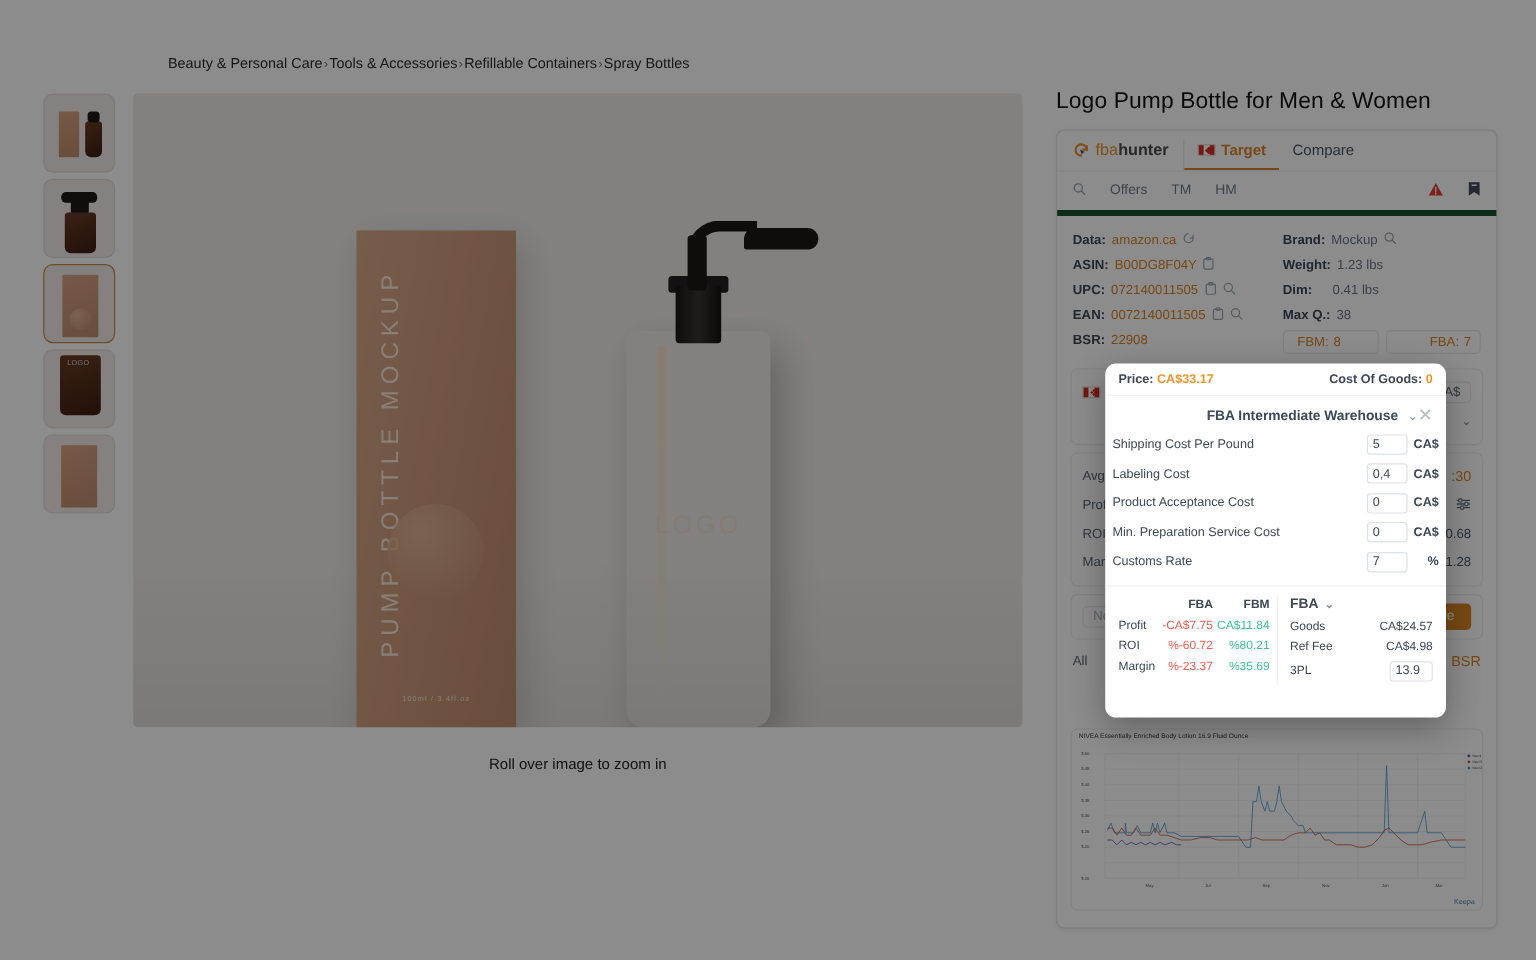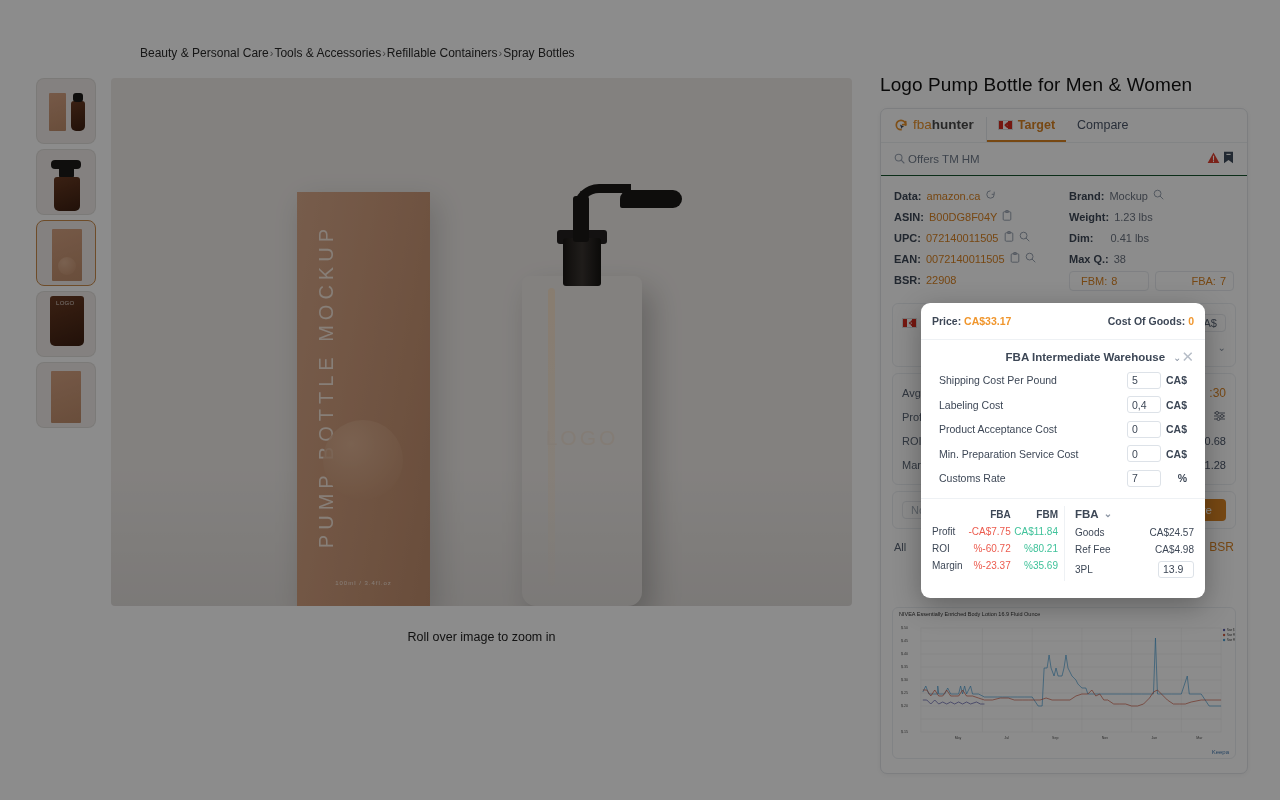--- a/index.html
+++ b/index.html
@@ -94,21 +94,21 @@
   .brand-mark svg { display:block; }
   .brand-txt { font-size:13.5px; color:#e8912a; }
   .brand-txt b { color:#4a4a4a; font-weight:700;margin-top:48px; }
   .tab { padding: 0 11px 10px 11px; font-size:12.5px; color:#4a5568; display:flex; align-items:center; gap:5px; cursor:pointer;}
   .tab.active { color:#d98324; font-weight:700; box-shadow: inset 0 -2px 0 0 #d98324; }
   .flag { width:15px; height:10px; background:#fff; border:1px solid #ddd; position:relative; display:inline-block;}
   .flag:before, .flag:after { content:""; position:absolute; top:0; bottom:0; width:4px; background:#d52b1e;}
   .flag:before{left:0;} .flag:after{right:0;}
   .flag i { position:absolute; left:5px; right:5px; top:1px; bottom:1px; color:#d52b1e; font-size:8px; font-style:normal; text-align:center; line-height:8px;}
 
-  .ext-sub { display:flex; align-items:center; gap:3px; padding:8px 13px; border-bottom:1px solid #14532d; }
+  .ext-sub { display:flex; align-items:center; gap:20px; padding:8px 13px; border-bottom:5px solid #14532d; }
   .ext-sub .s { font-size:11.5px; color:#707b8a; cursor:pointer; }
   .ext-sub .spacer { flex:1; }
   .warn { color:#e03e2f; font-size:13px; }
   .bmk { color:#3f4b5b; font-size:13px; }
 
   .facts { display:flex; padding: 9px 13px 6px 13px; gap: 10px;}
   .facts-col { flex:1; }
   .fact { display:flex; align-items:center; gap:5px; height:21px; white-space:nowrap;}
   .fact .k { color:#3d4756; font-weight:700; font-size:11px;}
   .fact .v { color:#d98324; font-size:11px;}
@@ -136,27 +136,27 @@
              padding:5px 14px; font-size:11.5px; cursor:pointer;}
 
   
   .overlay { position:absolute; inset:0; background: rgba(0,0,0,.45); }
   .modal {
     position:absolute; left:921px; top:303px; width:284px; height:295px;
     background:#fff; border-radius:9px; box-shadow: 0 8px 28px rgba(0,0,0,.3);
     overflow:hidden; font-size:10.5px; color:#3d4756;
   }
   .m-top { display:flex; justify-content:space-between; align-items:center;
-           padding:12px 11px; border-bottom:1px solid #eef1f4; font-weight:700; font-size:10.5px;}
+           padding:7px 11px; border-bottom:1px solid #eef1f4; font-weight:700; font-size:10.5px;}
   .m-top .o { color:#f0962d; font-weight:700; }
   .m-head { display:flex; align-items:center; justify-content:flex-end; padding:9px 11px 4px 11px;}
   .m-head .t { font-size:11.5px; font-weight:700; color:#3d4756;}
   .caret { color:#8a94a3; font-size:10px; margin-left:5px;}
   .m-x { color:#b6bdc7; font-size:15px; cursor:pointer; line-height:1;}
-  .m-row { display:flex; align-items:center; padding:2px 18px; height:24.5px;}
+  .m-row { display:flex; align-items:center; padding:2px 6px; height:24.5px;}
   .m-row .ml { flex:1; font-size:10.5px; color:#3d4756;}
   .m-in { width:34px; height:17px; border:1px solid #dde2e8; border-radius:3px;
           font-size:10.5px; color:#3d4756; padding:0 4px; outline:none;
           font-family:"Liberation Sans",sans-serif; background:#fff;}
   .m-unit { width:26px; text-align:right; font-size:10.5px; color:#3d4756; font-weight:700;}
   .m-bottom { display:flex; margin-top:7px; border-top:1px solid #eef1f4; padding-top:7px;}
   .m-left { width:143px; padding:0 6px 0 11px; }
   .m-right { flex:1; padding:0 11px 0 10px; border-left:1px solid #eef1f4;}
   .tb { width:100%; border-collapse:collapse; font-size:10px;}
   .tb td, .tb th { padding:3px 0; text-align:right; font-weight:400;}

